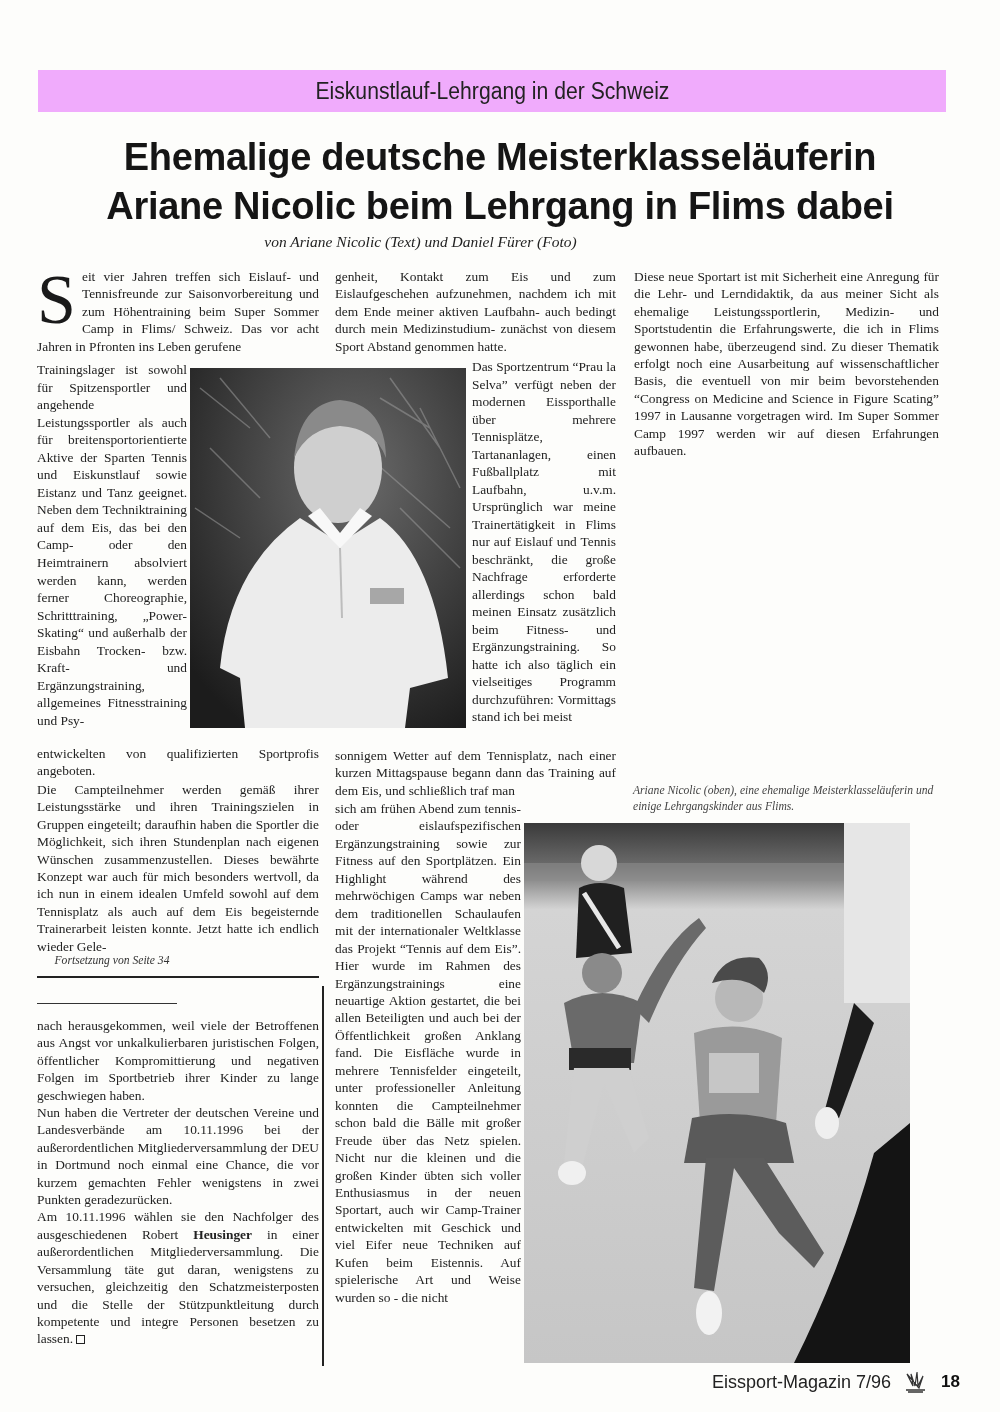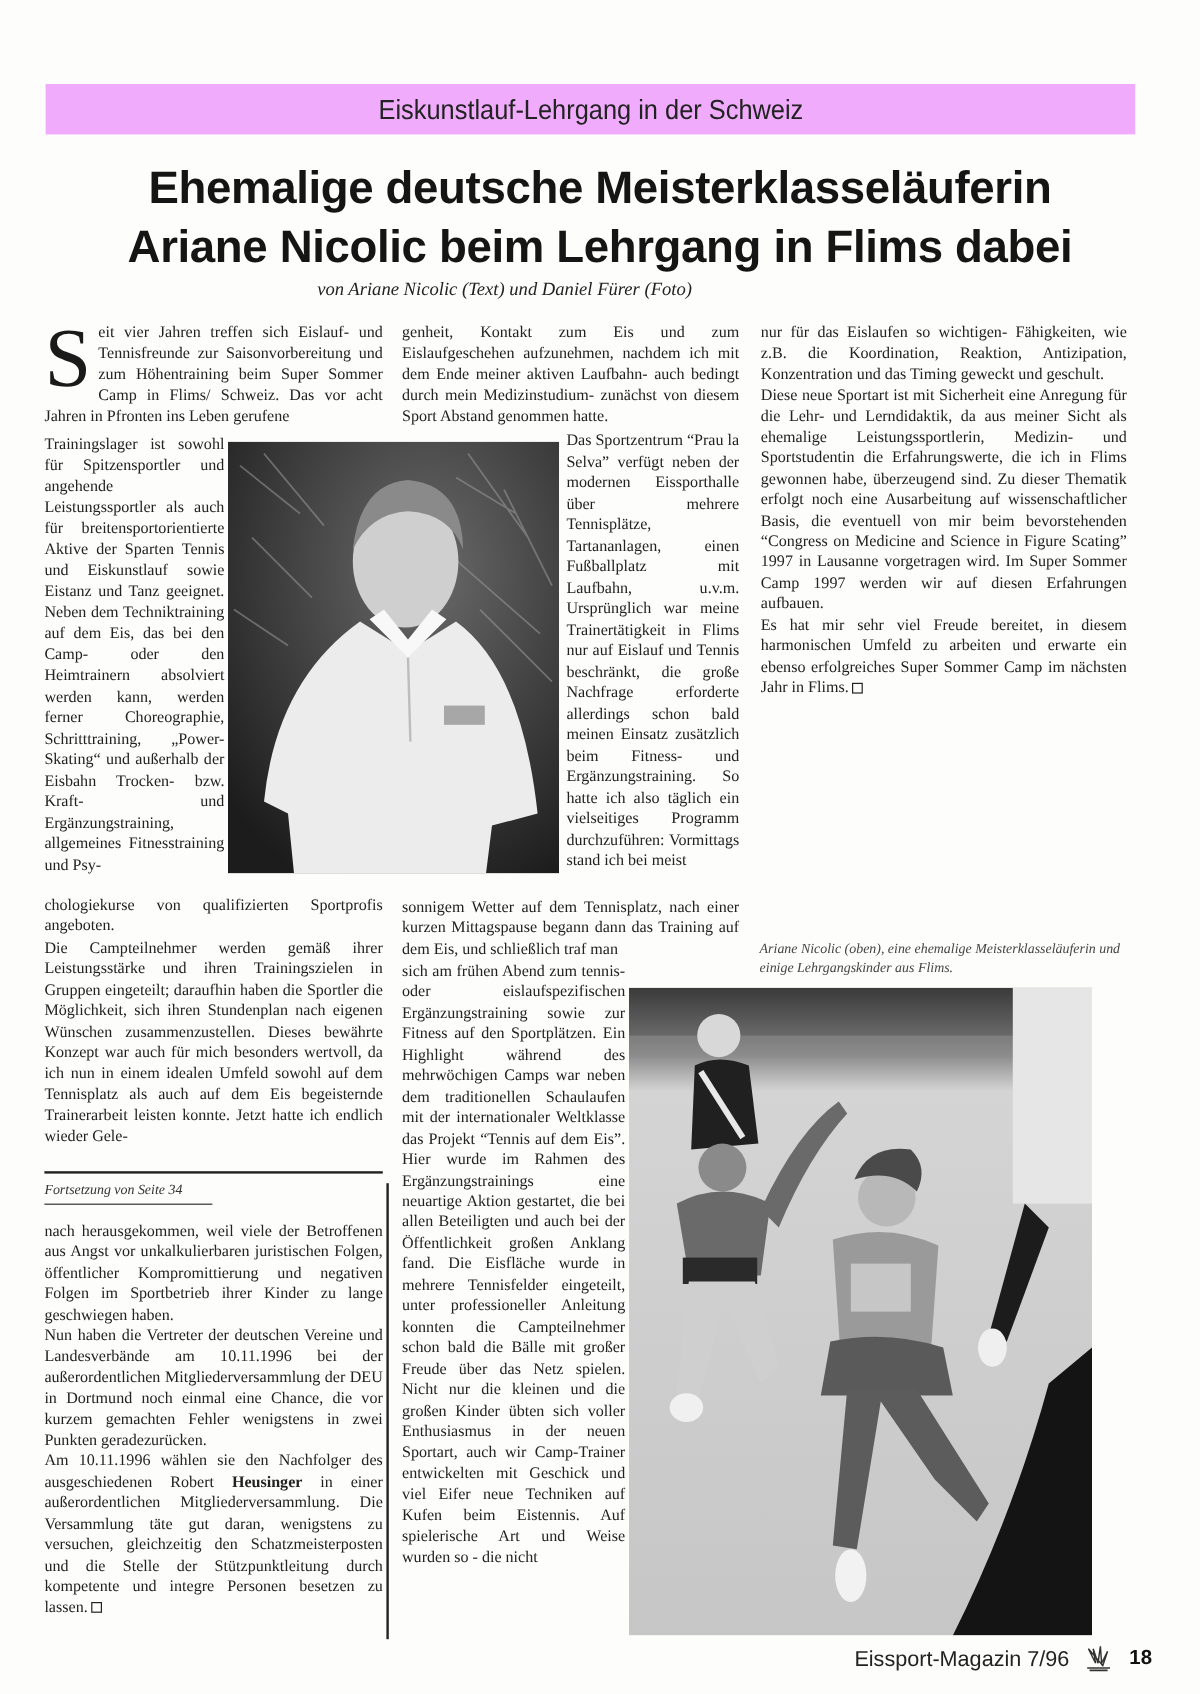--- a/index.html
+++ b/index.html
@@ -38,22 +38,22 @@
   .photo { position: absolute; overflow: hidden; }
   .photo svg { width: 100%; height: 100%; display: block; }
 
   .caption {
     position: absolute; left: 633px; top: 783px; width: 306px;
     font-style: italic; font-size: 11.6px; line-height: 16px; color: #444;
   }
   .rule { position: absolute; background: #222; }
 
   .cont-label {
-    position: absolute; left: 37px; top: 985px; width: 150px;
-    font-style: italic; font-size: 11.6px; color: #333;
+    position: absolute; left: 37px; top: 954px; width: 150px;
+    font-style: italic; font-size: 11.6px; color: #333; text-align: center;
   }
   .cont-underline { position: absolute; left: 37px; top: 1003px; width: 140px; height: 1px; background: #333; }
 
   .footer {
     position: absolute; top: 1370px; left: 700px; height: 24px;
     display: flex; align-items: center;
     font-family: "Liberation Sans", "DejaVu Sans", sans-serif;
   }
   .footer .mag { font-size: 18px; color: #222; margin-left: 12px; }
   .footer .logo { width: 28px; height: 24px; margin: 0 12px 0 10px; }
@@ -67,21 +67,21 @@
   <span class="kicker">Eiskunstlauf-Lehrgang in der Schweiz</span>
 </div>
 <div class="headline l1">Ehemalige deutsche Meisterklasseläuferin</div>
 <div class="headline l2">Ariane Nicolic beim Lehrgang in Flims dabei</div>
 <div class="byline">von Ariane Nicolic (Text) und Daniel Fürer (Foto)</div>
 
 <div class="txt" style="left:37px; top:268px; width:282px;">
   <span class="dropcap">S</span><span>eit vier Jahren treffen sich Eislauf- und Tennisfreunde zur Saisonvorbereitung und zum Höhentraining beim Super Sommer Camp in Flims/ Schweiz. Das vor acht Jahren in Pfronten ins Leben gerufene</span>
 </div>
 <div class="txt" style="left:37px; top:361px; width:150px; line-height:17.55px;">Trainingslager ist sowohl für Spitzensportler und angehende Leistungssportler als auch für breitensportorientierte Aktive der Sparten Tennis und Eiskunstlauf sowie Eistanz und Tanz geeignet. Neben dem Techniktraining auf dem Eis, das bei den Camp- oder den Heimtrainern absolviert werden kann, werden ferner Choreographie, Schritttraining, „Power-Skating“ und außerhalb der Eisbahn Trocken- bzw. Kraft- und Ergänzungstraining, allgemeines Fitnesstraining und Psy-</div>
-<div class="txt" style="left:37px; top:745px; width:282px;">chologiekurse von qualifizierten Sportprofis angeboten.</div>
+<div class="txt" style="left:37px; top:745px; width:282px;">entwickelten von qualifizierten Sportprofis angeboten.</div>
 <div class="txt" style="left:37px; top:781px; width:282px;">Die Campteilnehmer werden gemäß ihrer Leistungsstärke und ihren Trainingszielen in Gruppen eingeteilt; daraufhin haben die Sportler die Möglichkeit, sich ihren Stundenplan nach eigenen Wünschen zusammenzustellen. Dieses bewährte Konzept war auch für mich besonders wertvoll, da ich nun in einem idealen Umfeld sowohl auf dem Tennisplatz als auch auf dem Eis begeisternde Trainerarbeit leisten konnte. Jetzt hatte ich endlich wieder Gele-</div>
 
 <div class="rule" style="left:37px; top:976px; width:282px; height:2px;"></div>
 <div class="cont-label">Fortsetzung von Seite 34</div>
 <div class="cont-underline"></div>
 <div class="txt" style="left:37px; top:1017px; width:282px;">
   <p>nach herausgekommen, weil viele der Betroffenen aus Angst vor unkalkulierbaren juristischen Folgen, öffentlicher Kompromittierung und negativen Folgen im Sportbetrieb ihrer Kinder zu lange geschwiegen haben.</p>
   <p>Nun haben die Vertreter der deutschen Vereine und Landesverbände am 10.11.1996 bei der außerordentlichen Mitgliederversammlung der DEU in Dortmund noch einmal eine Chance, die vor kurzem gemachten Fehler wenigstens in zwei Punkten geradezurücken.</p>
   <p><span>Am 10.11.1996 wählen sie den Nachfolger des ausgeschiedenen Robert </span><b>Heusinger</b><span> in einer außerordentlichen Mitgliederversammlung. Die Versammlung täte gut daran, wenigstens zu versuchen, gleichzeitig den Schatzmeisterposten und die Stelle der Stützpunktleitung durch kompetente und integre Personen besetzen zu lassen.</span><span class="sq"></span></p>
 </div>
@@ -107,23 +107,21 @@
     <rect x="180" y="220" width="34" height="16" fill="#7a7a7a" opacity="0.6"></rect>
   </svg>
 </div>
 
 <div class="txt" style="left:335px; top:268px; width:281px;">genheit, Kontakt zum Eis und zum Eislaufgeschehen aufzunehmen, nachdem ich mit dem Ende meiner aktiven Laufbahn- auch bedingt durch mein Medizinstudium- zunächst von diesem Sport Abstand genommen hatte.</div>
 <div class="txt" style="left:472px; top:358px; width:144px; line-height:17.5px;">Das Sportzentrum “Prau la Selva” verfügt neben der modernen Eissporthalle über mehrere Tennisplätze, Tartananlagen, einen Fußballplatz mit Laufbahn, u.v.m. Ursprünglich war meine Trainertätigkeit in Flims nur auf Eislauf und Tennis beschränkt, die große Nachfrage erforderte allerdings schon bald meinen Einsatz zusätzlich beim Fitness- und Ergänzungstraining. So hatte ich also täglich ein vielseitiges Programm durchzuführen: Vormittags stand ich bei meist</div>
 <div class="txt" style="left:335px; top:747px; width:281px;">sonnigem Wetter auf dem Tennisplatz, nach einer kurzen Mittagspause begann dann das Training auf dem Eis, und schließlich traf man</div>
 <div class="txt" style="left:335px; top:800px; width:186px; line-height:17.45px;">sich am frühen Abend zum tennis- oder eislaufspezifischen Ergänzungstraining sowie zur Fitness auf den Sportplätzen. Ein Highlight während des mehrwöchigen Camps war neben dem traditionellen Schaulaufen mit der internationaler Weltklasse das Projekt “Tennis auf dem Eis”. Hier wurde im Rahmen des Ergänzungstrainings eine neuartige Aktion gestartet, die bei allen Beteiligten und auch bei der Öffentlichkeit großen Anklang fand. Die Eisfläche wurde in mehrere Tennisfelder eingeteilt, unter professioneller Anleitung konnten die Campteilnehmer schon bald die Bälle mit großer Freude über das Netz spielen. Nicht nur die kleinen und die großen Kinder übten sich voller Enthusiasmus in der neuen Sportart, auch wir Camp-Trainer entwickelten mit Geschick und viel Eifer neue Techniken auf Kufen beim Eistennis. Auf spielerische Art und Weise wurden so - die nicht</div>
 
 <div class="txt" style="left:634px; top:268px; width:305px;">
-  <p>nur für das Eislaufen so wichtigen- Fähigkeiten, wie z.B. die Koordination, Reaktion, Antizipation, Konzentration und das Timing geweckt und geschult.</p>
   <p>Diese neue Sportart ist mit Sicherheit eine Anregung für die Lehr- und Lerndidaktik, da aus meiner Sicht als ehemalige Leistungssportlerin, Medizin- und Sportstudentin die Erfahrungswerte, die ich in Flims gewonnen habe, überzeugend sind. Zu dieser Thematik erfolgt noch eine Ausarbeitung auf wissenschaftlicher Basis, die eventuell von mir beim bevorstehenden “Congress on Medicine and Science in Figure Scating” 1997 in Lausanne vorgetragen wird. Im Super Sommer Camp 1997 werden wir auf diesen Erfahrungen aufbauen.</p>
-  <p><span>Es hat mir sehr viel Freude bereitet, in diesem harmonischen Umfeld zu arbeiten und erwarte ein ebenso erfolgreiches Super Sommer Camp im nächsten Jahr in Flims.</span><span class="sq"></span></p>
 </div>
 <div class="caption">Ariane Nicolic (oben), eine ehemalige Meisterklasseläuferin und einige Lehrgangskinder aus Flims.</div>
 
 <div class="photo" style="left:524px; top:823px; width:386px; height:540px;">
   <svg viewBox="0 0 386 540" preserveAspectRatio="none">
     <defs>
       <linearGradient id="ice" x1="0" y1="0" x2="0" y2="1">
         <stop offset="0" stop-color="#3a3a3a"></stop>
           <stop offset="0.08" stop-color="#6c6c6c"></stop>
         <stop offset="0.16" stop-color="#d4d4d4"></stop>

